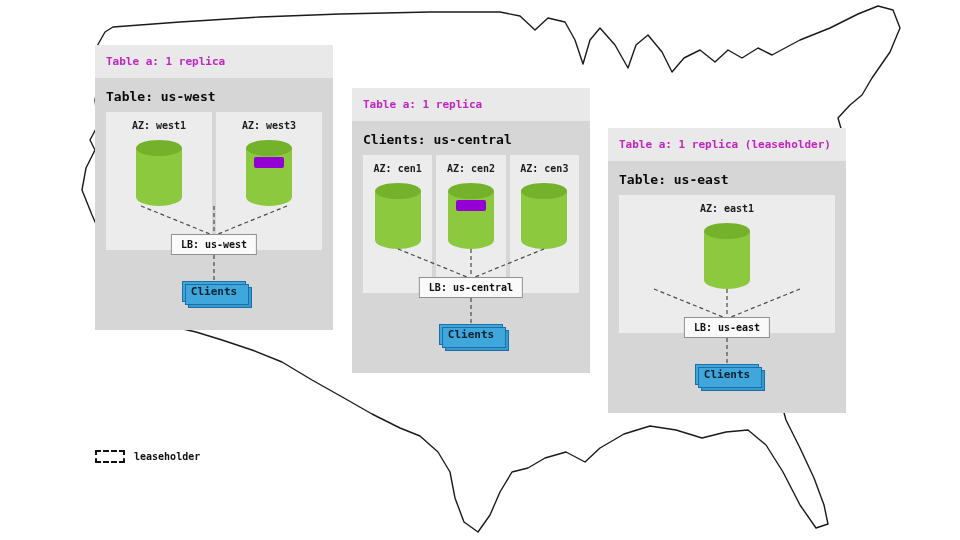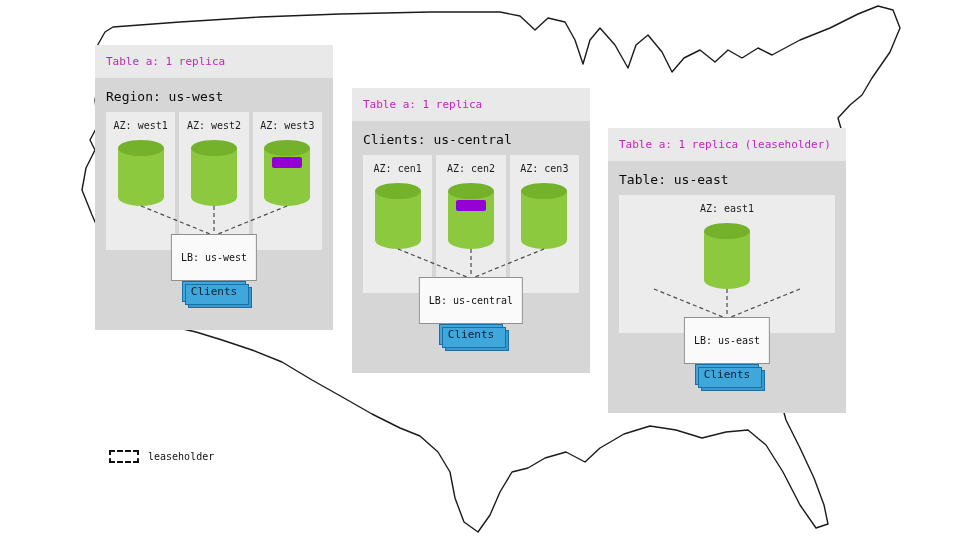--- a/index.html
+++ b/index.html
@@ -1,18 +1,18 @@
 <!DOCTYPE html>
 <html><head>
 <meta charset="utf-8">
 <style>
   * { margin:0; padding:0; box-sizing:border-box; }
   html,body { width:960px; height:540px; background:#ffffff; overflow:hidden;
     font-family:"DejaVu Sans Mono", monospace; }
-  .stage { position:relative; width:960px; height:540px; }
+  .stage { position:relative; width:960px; height:540px;font-weight:bold; }
 
   .map { position:absolute; left:0; top:0; z-index:0; }
 
   .panel { position:absolute; width:238px; z-index:2; }
   .pos-west    { left:95px;  top:45px; }
   .pos-central { left:352px; top:88px; }
   .pos-east    { left:608px; top:128px; }
 
   .panel-header { height:33px; background:#e9e9e9; display:flex; align-items:center;
     padding:0 11px; font-size:11px; color:#c025c0; white-space:nowrap; }
@@ -31,32 +31,32 @@
     background:#8cc93e; border-radius:0 0 23px 23px / 0 0 9px 9px; z-index:1; }
   .marker { position:absolute; top:17px; left:8px; width:30px; height:11px;
     background:#9400d3; border-radius:2px; z-index:3; }
   .marker.leaseholder { border:2px dashed #111111; width:32px; height:14px;
     left:7px; top:15px; }
 
   .connectors { position:absolute; left:0; top:0; width:238px; height:252px; z-index:2; }
 
   .lb-box { position:absolute; top:156px; left:50%; transform:translateX(-50%);
     background:#fafafa; border:1px solid #8f8f8f; font-size:10px; color:#111;
-    padding:17px 9px; white-space:nowrap; z-index:3; }
+    padding:4px 9px; white-space:nowrap; z-index:3; }
 
   .clients-box { position:absolute; top:203px; left:50%; transform:translateX(-50%);
     width:64px; height:21px; background:#3fa7dc; border:1px solid #1d6fa3;
     font-size:11px; color:#06222f; display:flex; align-items:center;
     justify-content:center; z-index:3; }
   .clients-box::before { content:""; position:absolute; left:2px; top:2px;
     width:100%; height:100%; background:#3fa7dc; border:1px solid #1d6fa3; z-index:-1; }
   .clients-box::after { content:""; position:absolute; left:5px; top:5px;
     width:100%; height:100%; background:#339bd2; border:1px solid #1d6fa3; z-index:-2; }
 
-  .legend { position:absolute; left:109px; top:450px; display:flex; align-items:center;
+  .legend { position:absolute; left:95px; top:450px; display:flex; align-items:center;
     gap:9px; z-index:2; font-size:10px; color:#111; }
   .legend-swatch { width:30px; height:13px; background:#ffffff; border:2px dashed #111111; }
 </style>
 </head>
 <body>
 
 <div class="stage">
 
   <svg class="map" width="960" height="540" viewBox="0 0 960 540">
     <path fill="none" stroke="#1b1b1b" stroke-width="1.4" stroke-linejoin="round" stroke-linecap="round" d="M113 27 L180 22 L260 17 L340 14 L430 12 L500 12
@@ -77,32 +77,24 @@
              L372 414 L344 398 L312 380 L282 362 L252 350 L222 340 L196 332 L170 326
              L150 316 L136 296 L120 270 L104 242 L92 215 L82 190 L86 168 L95 150
              L90 140 L98 125 L95 100 L100 72 L96 48 L105 32 Z"></path>
   </svg>
 
   <div class="panel pos-west">
     <div class="panel-header">
       <span>Table a: 1 replica</span>
     </div>
     <div class="panel-main">
-      <div class="region-title">Region: us-west</div>
+      <div class="region-title">Table: us-west</div>
       <div class="az-box">
         <div class="az-col">
           <div class="az-label">AZ: west1</div>
-          <div class="cylinder">
-            <div class="cyl-top"></div>
-            <div class="cyl-body"></div>
-
-          </div>
-        </div>
-        <div class="az-col">
-          <div class="az-label">AZ: west2</div>
           <div class="cylinder">
             <div class="cyl-top"></div>
             <div class="cyl-body"></div>
 
           </div>
         </div>
         <div class="az-col">
           <div class="az-label">AZ: west3</div>
           <div class="cylinder">
             <div class="cyl-top"></div>

